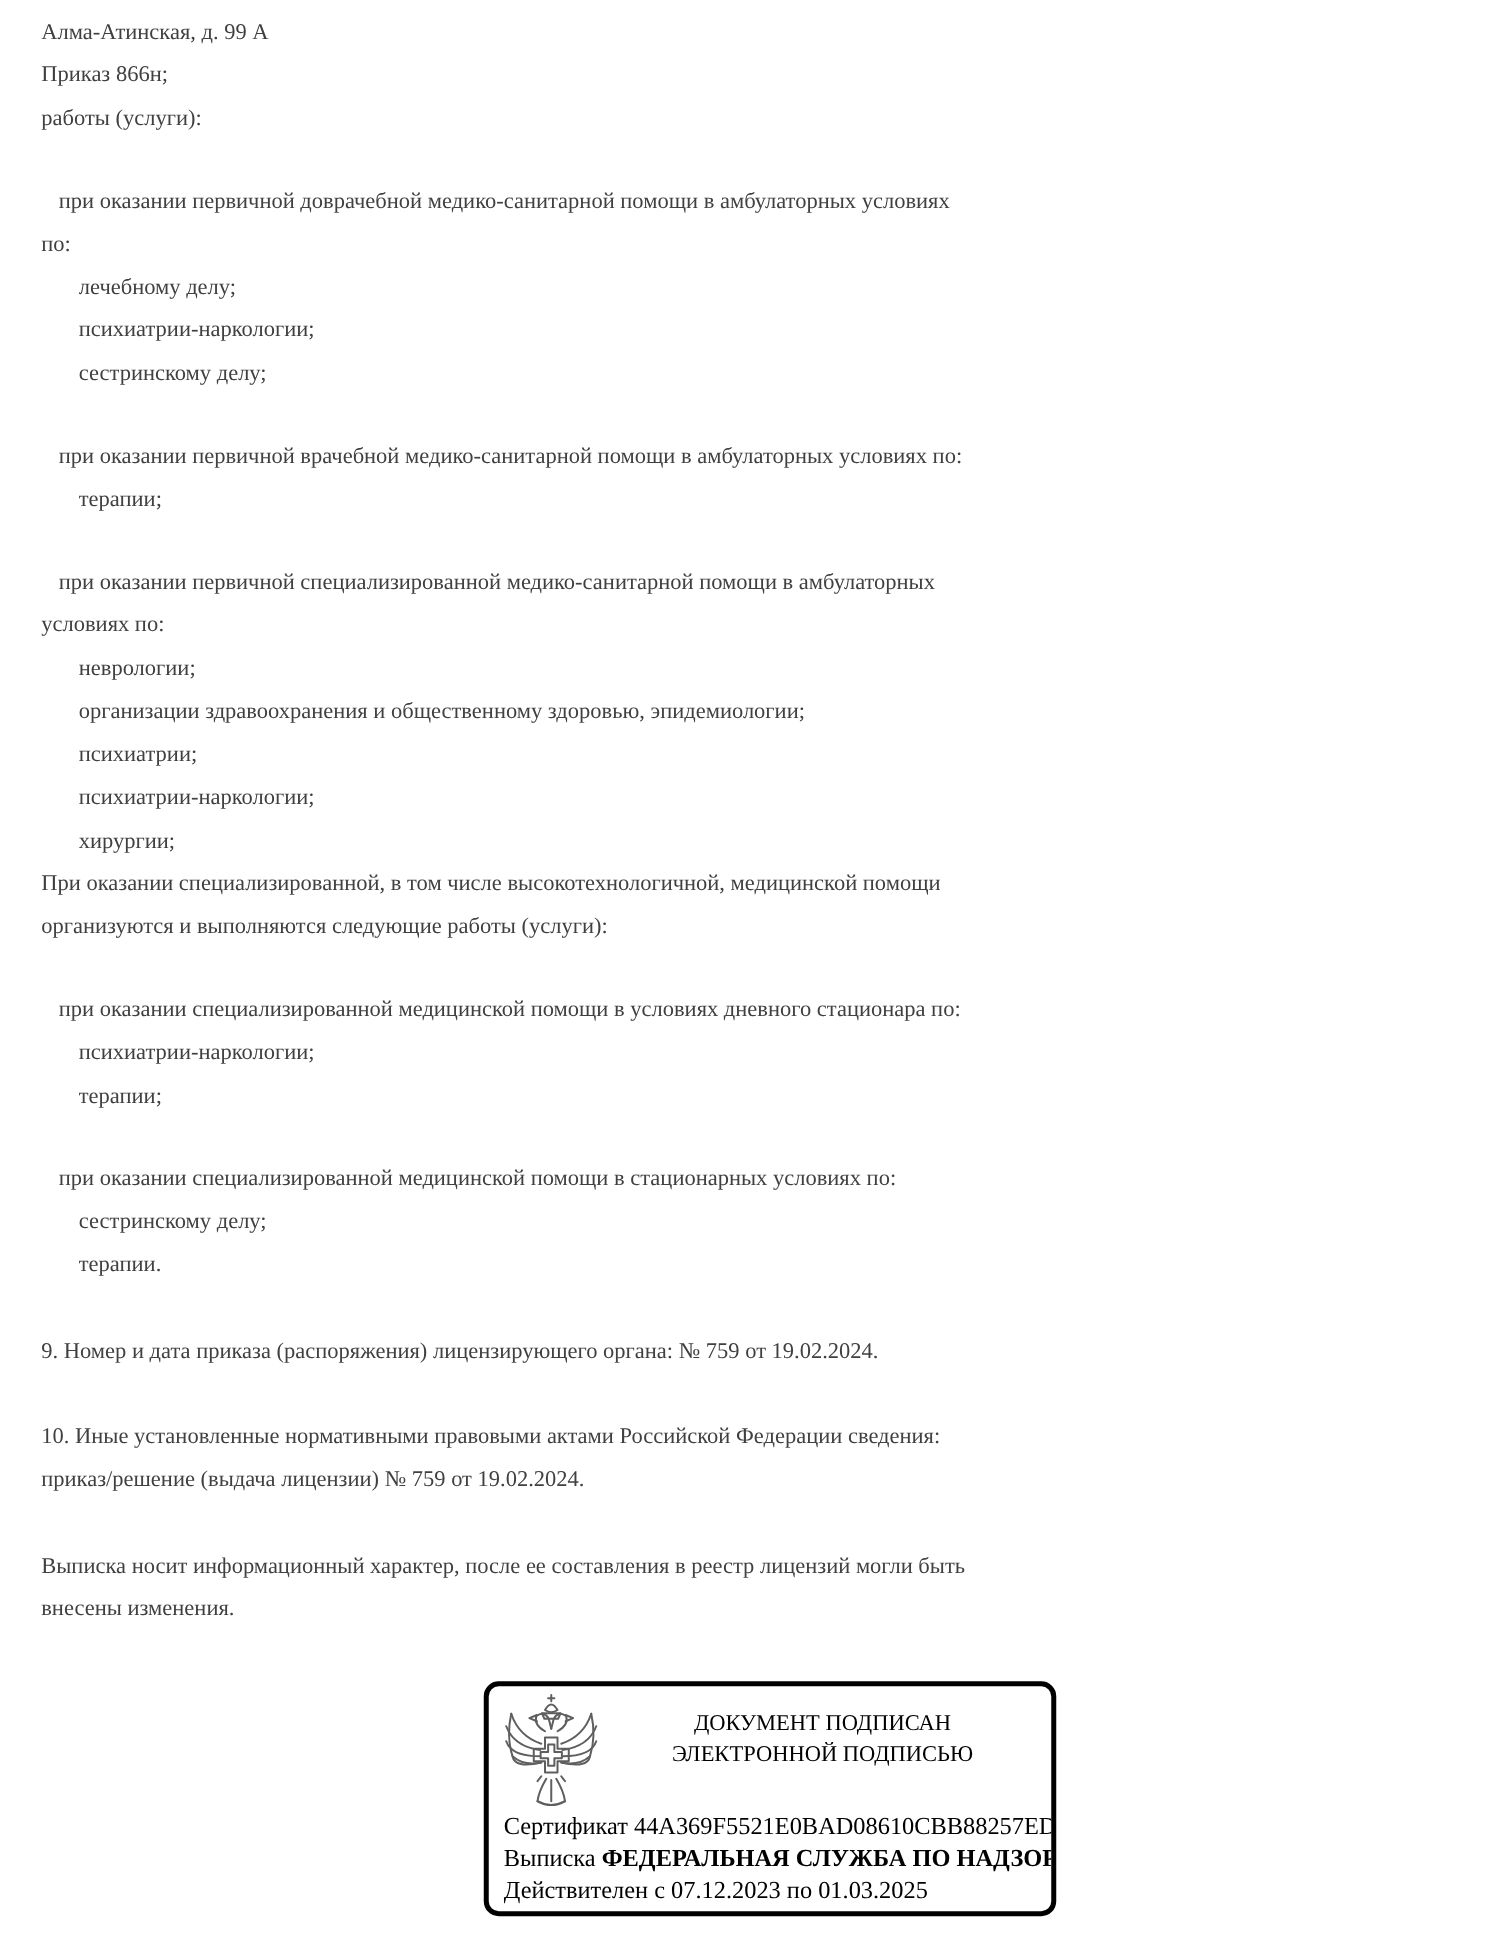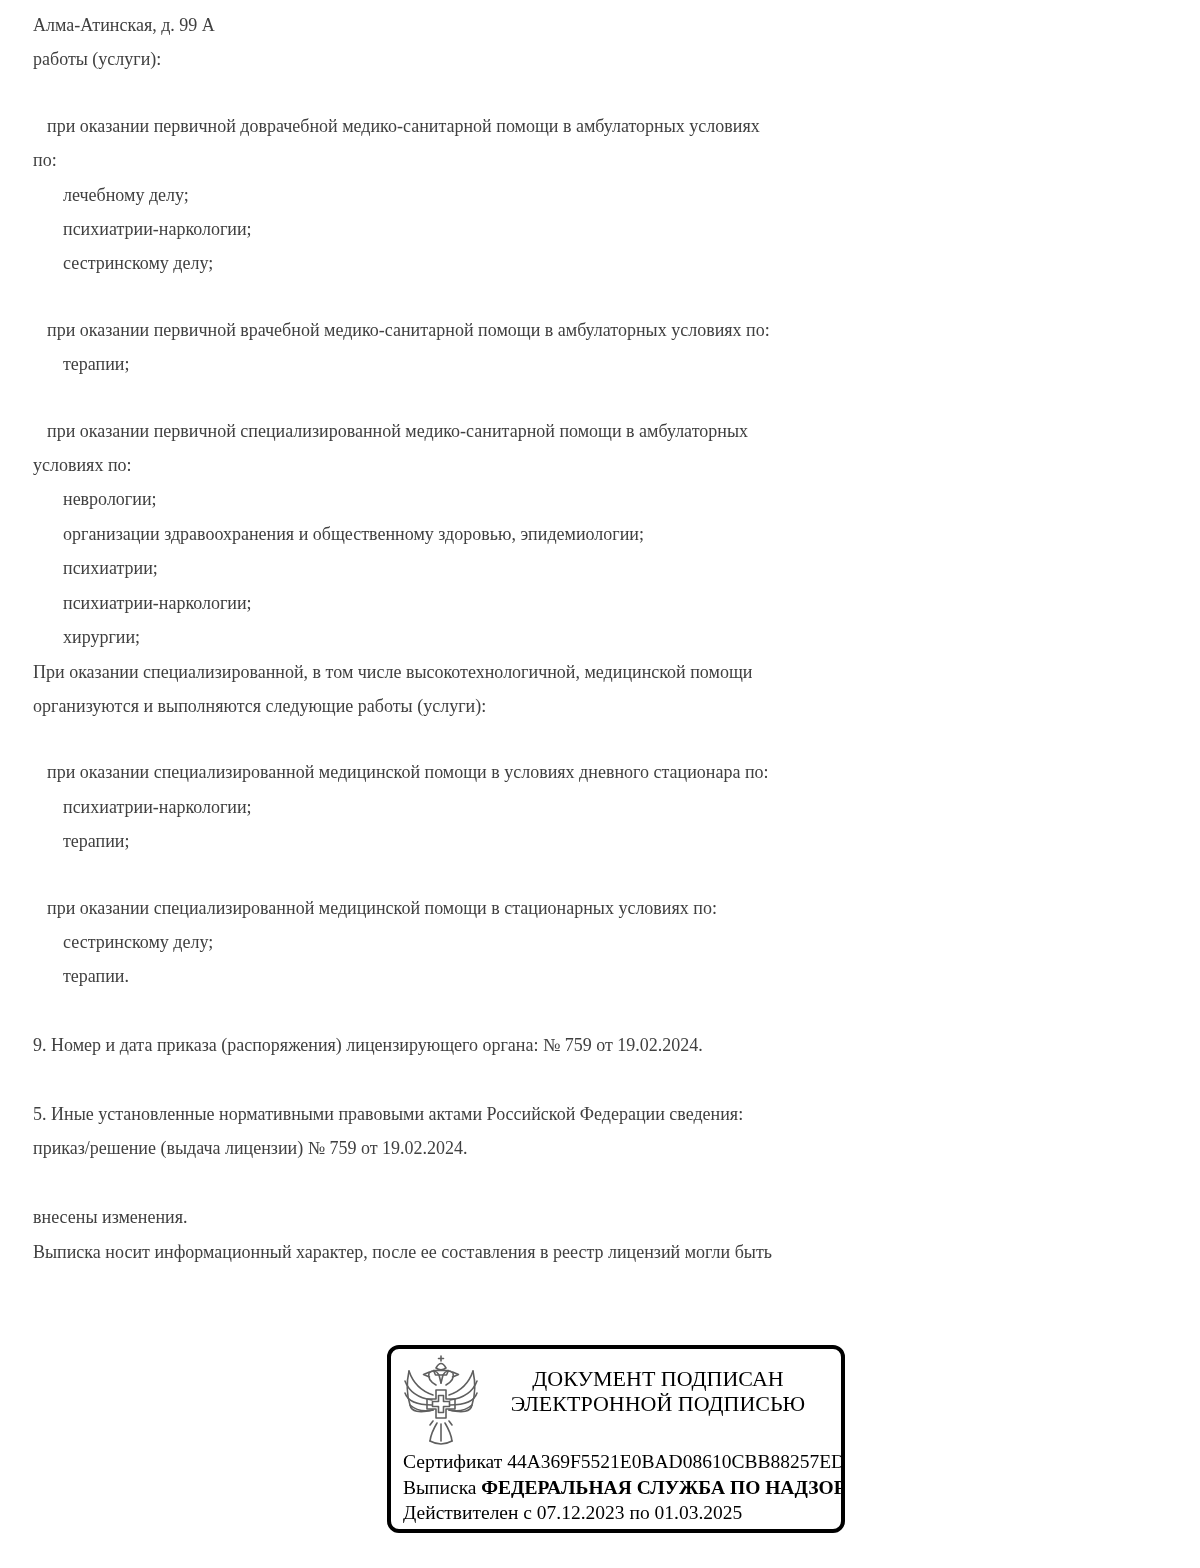--- a/index.html
+++ b/index.html
@@ -39,21 +39,21 @@
   }
   .emblem{
     position:absolute;
     left:12px;top:6px;
     width:76px;height:90px;
   }
   .stamp-title{
     position:absolute;
     left:88px;right:4px;top:17px;
     text-align:center;
-    font-size:22px;
+    font-size:18px;
     line-height:25px;
     white-space:nowrap;
     color:#000000;
   }
   .stamp-info{
     position:absolute;
     left:12px;top:100px;right:0;
     font-size:19.5px;
     line-height:25.5px;
     white-space:nowrap;
@@ -62,20 +62,21 @@
   .stamp-line{white-space:nowrap;}
   .owner-value{font-weight:bold;}
 </style>
 </head>
 <body>
 
 <div class="page">
 
   <div class="doc-text">
       <div class="line ind-0">Алма-Атинская, д. 99 А</div>
+      <div class="line ind-0">Приказ 866н;</div>
       <div class="line ind-0">работы (услуги):</div>
       <div class="line ind-1">при оказании первичной доврачебной медико-санитарной помощи в амбулаторных условиях</div>
       <div class="line ind-0">по:</div>
       <div class="line ind-2">лечебному делу;</div>
       <div class="line ind-2">психиатрии-наркологии;</div>
       <div class="line ind-2">сестринскому делу;</div>
       <div class="line ind-1">при оказании первичной врачебной медико-санитарной помощи в амбулаторных условиях по:</div>
       <div class="line ind-2">терапии;</div>
       <div class="line ind-1">при оказании первичной специализированной медико-санитарной помощи в амбулаторных</div>
       <div class="line ind-0">условиях по:</div>
@@ -88,25 +89,25 @@
       <div class="line ind-0">организуются и выполняются следующие работы (услуги):</div>
       <div class="line ind-1">при оказании специализированной медицинской помощи в условиях дневного стационара по:</div>
       <div class="line ind-2">психиатрии-наркологии;</div>
       <div class="line ind-2">терапии;</div>
       <div class="line ind-1">при оказании специализированной медицинской помощи в стационарных условиях по:</div>
       <div class="line ind-2">сестринскому делу;</div>
       <div class="line ind-2">терапии.</div>
       <div class="line ind-0"></div>
       <div class="line ind-0">9. Номер и дата приказа (распоряжения) лицензирующего органа: № 759 от 19.02.2024.</div>
       <div class="line ind-0"></div>
-      <div class="line ind-0">5. Иные установленные нормативными правовыми актами Российской Федерации сведения:</div>
+      <div class="line ind-0">10. Иные установленные нормативными правовыми актами Российской Федерации сведения:</div>
       <div class="line ind-0">приказ/решение (выдача лицензии) № 759 от 19.02.2024.</div>
       <div class="line ind-0"></div>
+      <div class="line ind-0">Выписка носит информационный характер, после ее составления в реестр лицензий могли быть</div>
       <div class="line ind-0">внесены изменения.</div>
-      <div class="line ind-0">Выписка носит информационный характер, после ее составления в реестр лицензий могли быть</div>
     </div>
 
   <div class="stamp">
 
     <svg class="emblem" viewBox="0 0 76 90" xmlns="http://www.w3.org/2000/svg">
       <g fill="none" stroke="#5f5f5f" stroke-width="1.6" stroke-linecap="round" stroke-linejoin="round">
 
         <path d="M38 1 v5 M35.5 3.5 h5"></path>
 
         <path d="M33 13 q5 -9 10 0 q-5 3.5 -10 0 z"></path>

